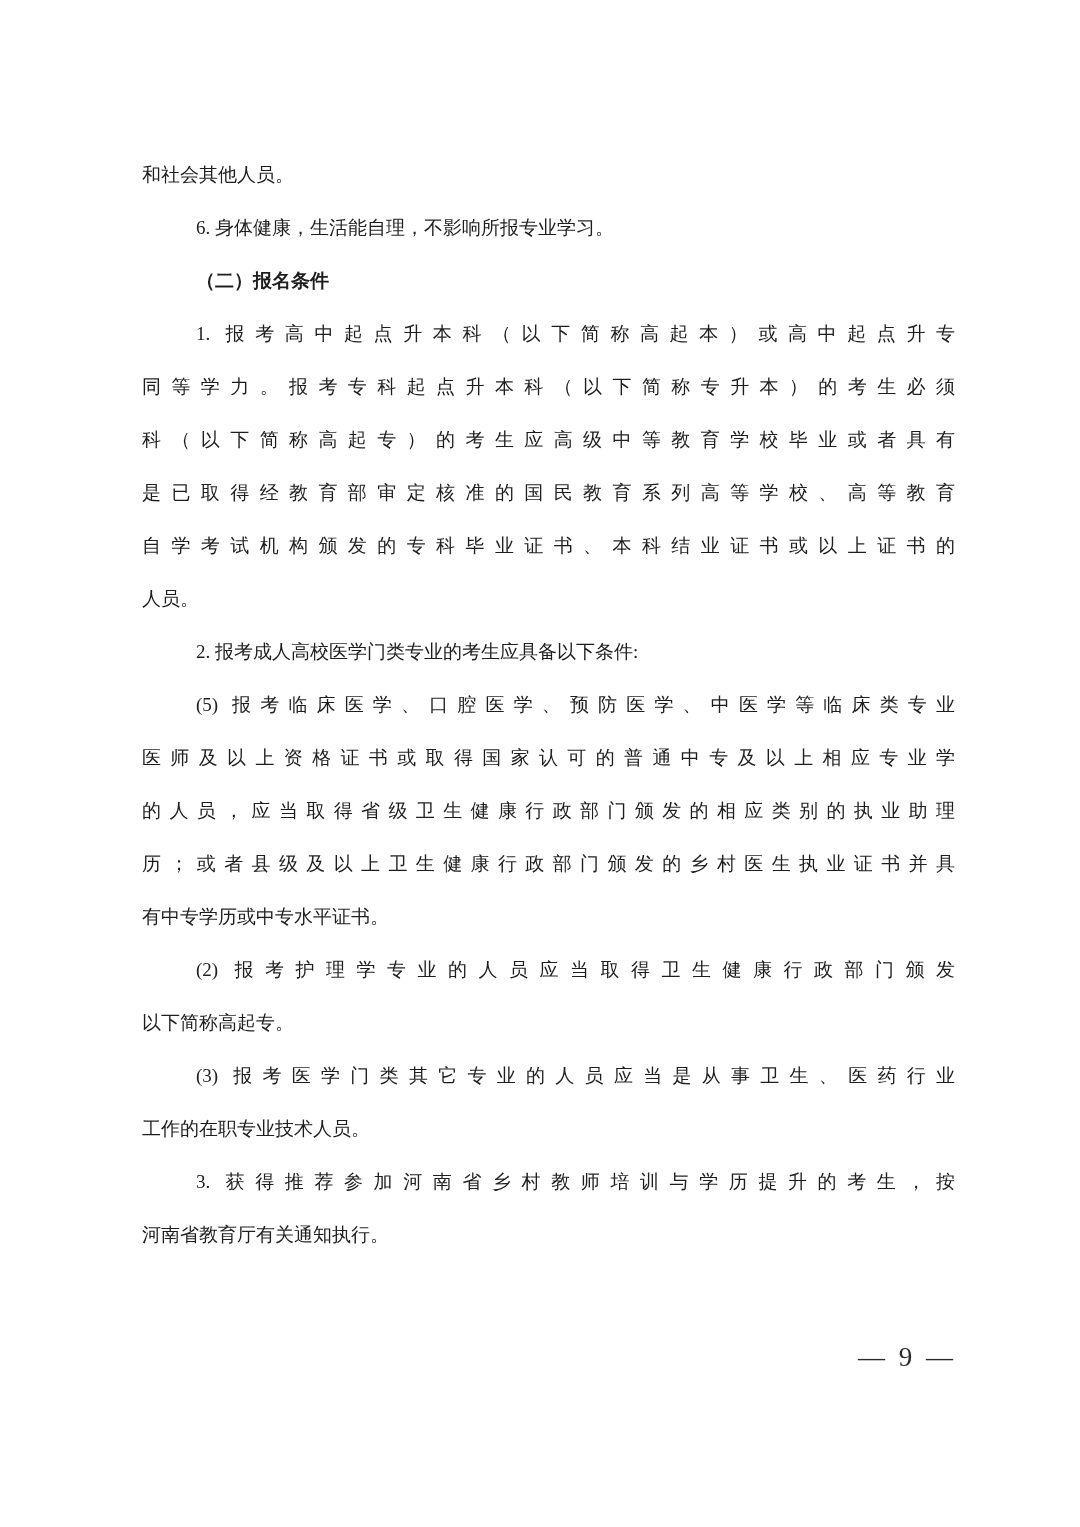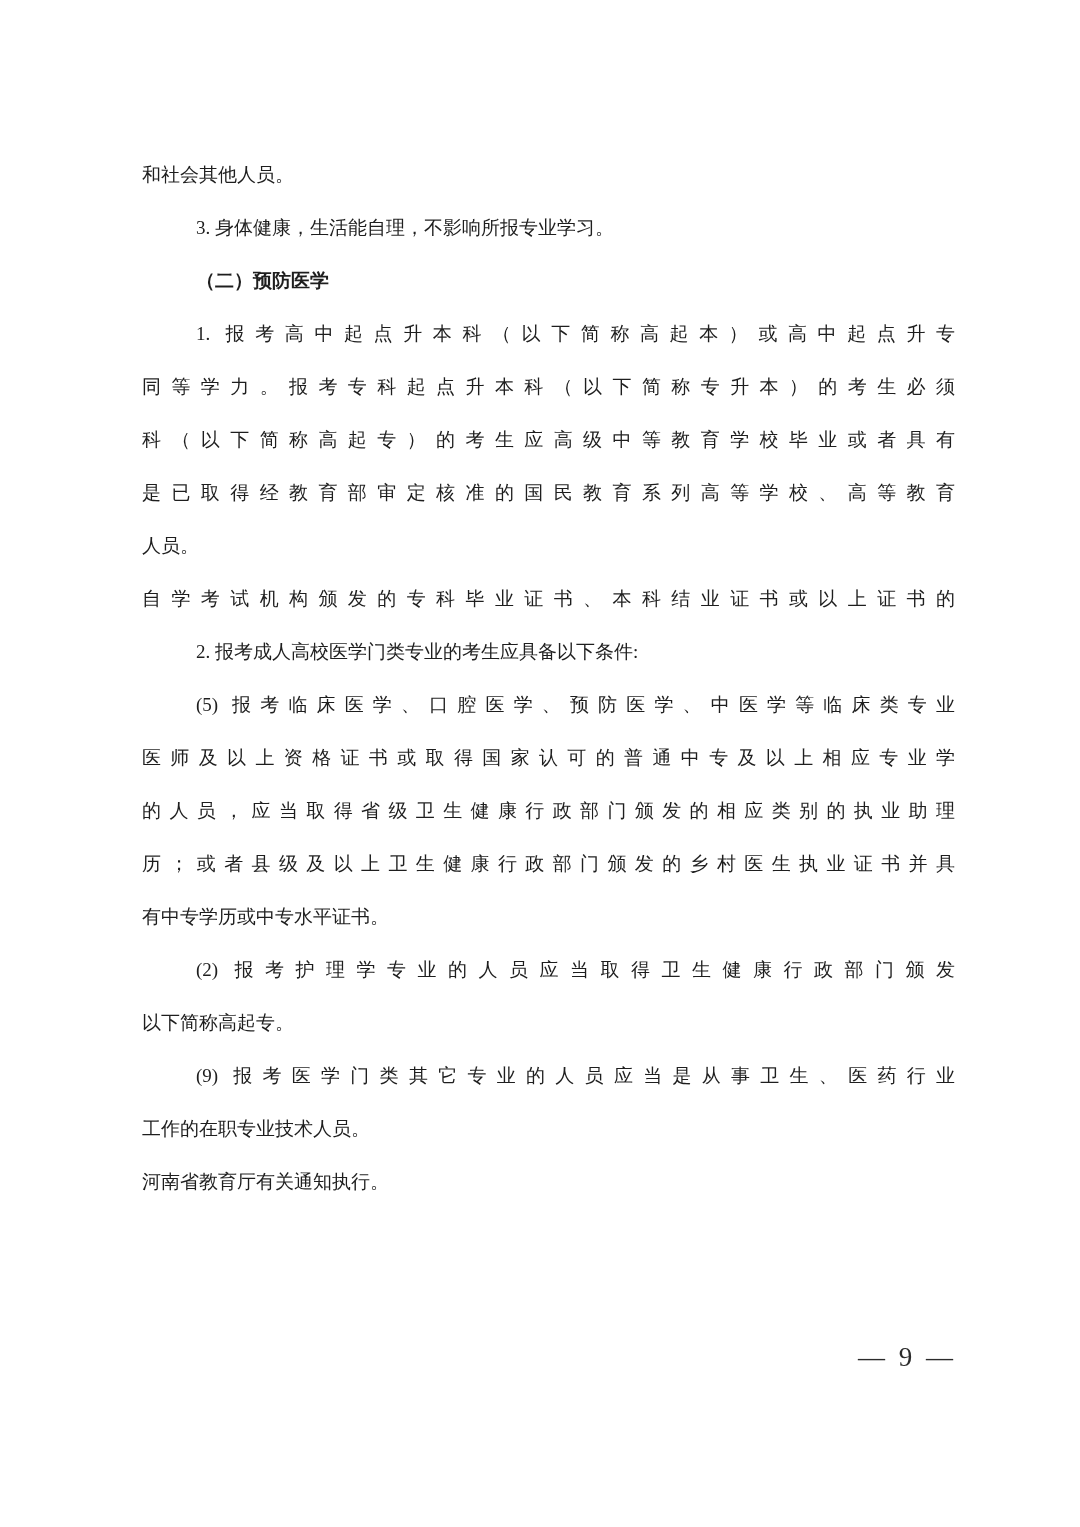--- a/index.html
+++ b/index.html
@@ -50,36 +50,37 @@
     white-space: nowrap;
   }
 </style>
 </head>
 <body>
 
 <div class="page">
 
   <div class="content">
     <div class="line">和社会其他人员。</div>
-    <div class="line indent">3. 身体健康，生活能自理，不影响所报专业学习。</div>
-    <div class="line indent bold">（二）预防医学</div>
+    <div class="line indent">6. 身体健康，生活能自理，不影响所报专业学习。</div>
+    <div class="line indent bold">（二）报名条件</div>
     <div class="line indent justify">1. 报考高中起点升本科（以下简称高起本）或高中起点升专</div>
     <div class="line justify">同等学力。报考专科起点升本科（以下简称专升本）的考生必须</div>
     <div class="line justify">科（以下简称高起专）的考生应高级中等教育学校毕业或者具有</div>
     <div class="line justify">是已取得经教育部审定核准的国民教育系列高等学校、高等教育</div>
+    <div class="line justify">自学考试机构颁发的专科毕业证书、本科结业证书或以上证书的</div>
     <div class="line">人员。</div>
-    <div class="line justify">自学考试机构颁发的专科毕业证书、本科结业证书或以上证书的</div>
     <div class="line indent">2. 报考成人高校医学门类专业的考生应具备以下条件:</div>
     <div class="line indent justify">(5) 报考临床医学、口腔医学、预防医学、中医学等临床类专业</div>
     <div class="line justify">医师及以上资格证书或取得国家认可的普通中专及以上相应专业学</div>
     <div class="line justify">的人员，应当取得省级卫生健康行政部门颁发的相应类别的执业助理</div>
     <div class="line justify">历；或者县级及以上卫生健康行政部门颁发的乡村医生执业证书并具</div>
     <div class="line">有中专学历或中专水平证书。</div>
     <div class="line indent justify">(2) 报考护理学专业的人员应当取得卫生健康行政部门颁发</div>
     <div class="line">以下简称高起专。</div>
-    <div class="line indent justify">(9) 报考医学门类其它专业的人员应当是从事卫生、医药行业</div>
+    <div class="line indent justify">(3) 报考医学门类其它专业的人员应当是从事卫生、医药行业</div>
     <div class="line">工作的在职专业技术人员。</div>
+    <div class="line indent justify">3. 获得推荐参加河南省乡村教师培训与学历提升的考生，按</div>
     <div class="line">河南省教育厅有关通知执行。</div>
   </div>
 
   <div class="page-number">— 9 —</div>
 
 </div>
 
 </body></html>

